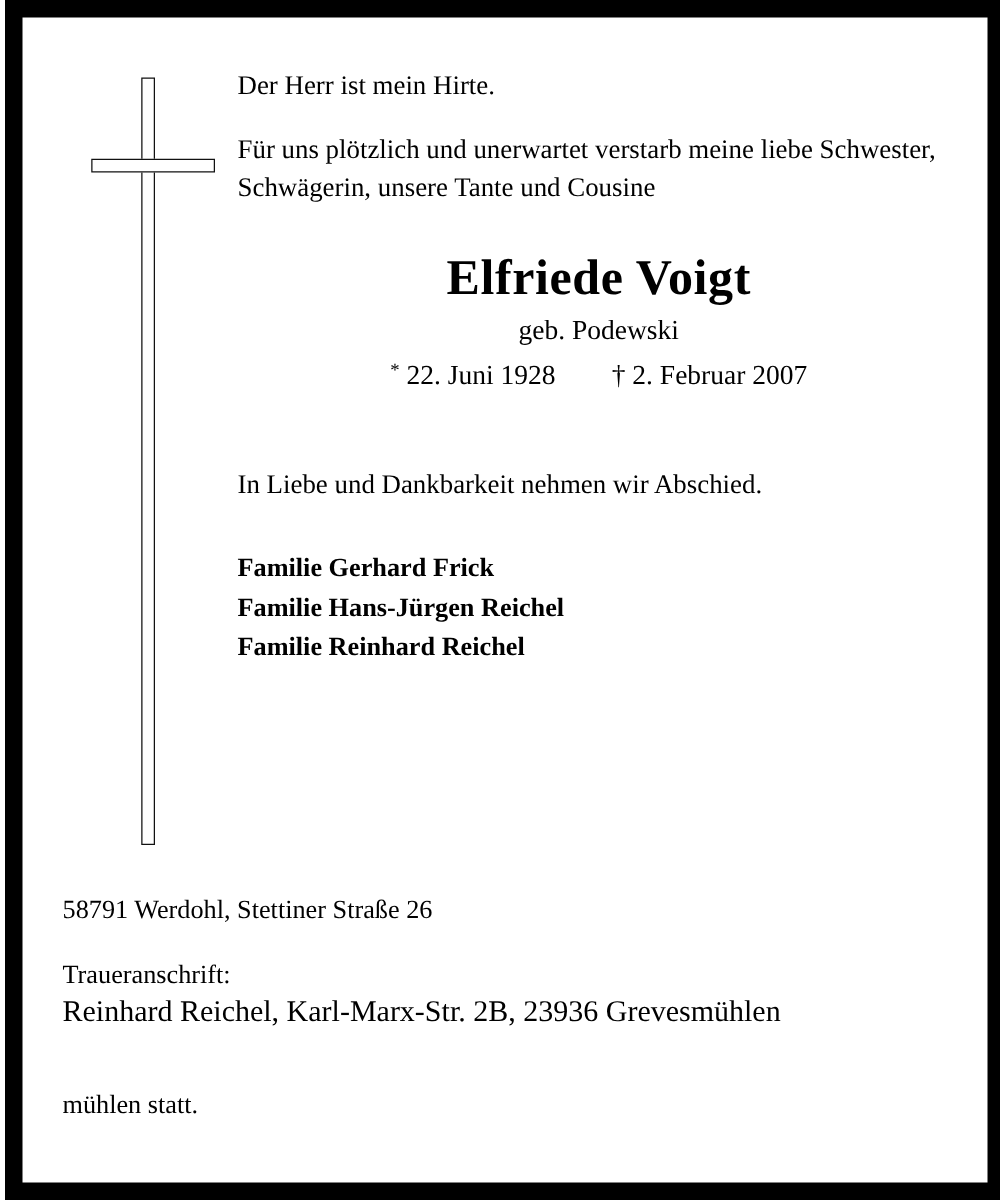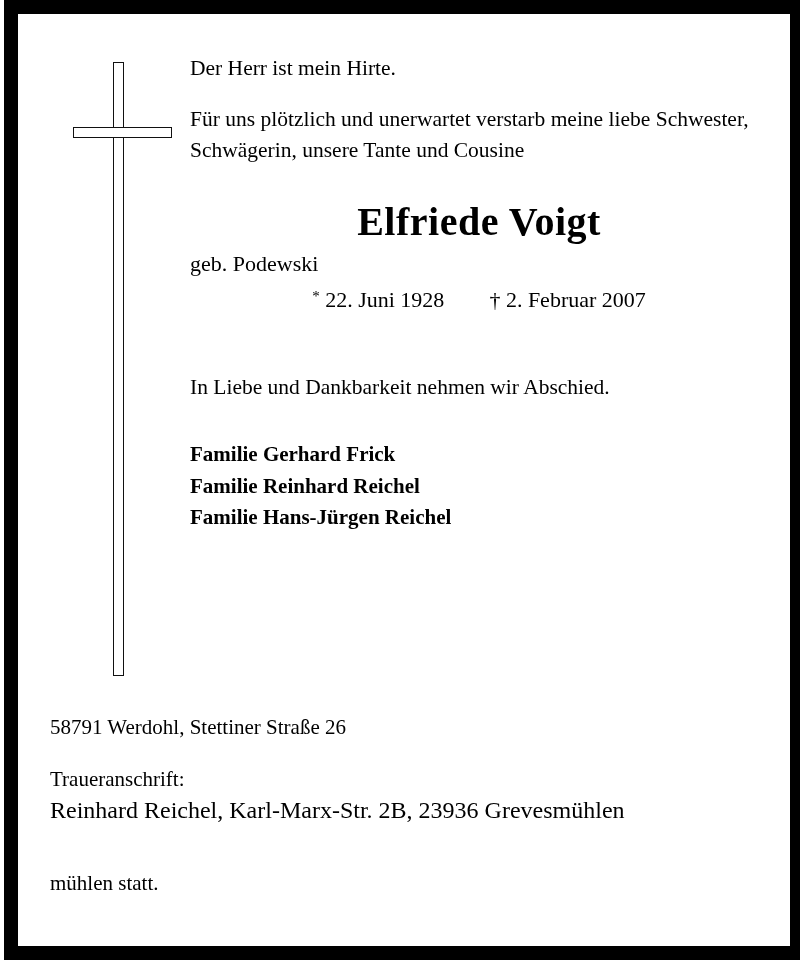--- a/index.html
+++ b/index.html
@@ -88,21 +88,21 @@
   .name {
     text-align: center;
     font-size: 40px;
     font-weight: bold;
     letter-spacing: 0.5px;
     margin: 0 0 6px 0;
     line-height: 1.15;
   }
 
   .maiden {
-    text-align: left;
+    text-align: center;
     font-size: 22px;
     margin: 0 0 10px 0;
   }
 
   .dates {
     text-align: center;
     font-size: 22px;
     margin: 0 0 60px 0;
     white-space: nowrap;
   }
@@ -191,22 +191,22 @@
         <span>22. Juni 1928</span>
         <span class="gap"></span>
         <span class="dagger">†</span>
         <span>2. Februar 2007</span>
       </p>
 
       <p class="farewell">In Liebe und Dankbarkeit nehmen wir Abschied.</p>
 
       <div class="families">
         <div>Familie Gerhard Frick</div>
+        <div>Familie Hans-Jürgen Reichel</div>
         <div>Familie Reinhard Reichel</div>
-        <div>Familie Hans-Jürgen Reichel</div>
       </div>
     </div>
 
     <div class="lower">
       <p class="address">58791 Werdohl, Stettiner Straße 26</p>
       <p class="mourn-label">Traueranschrift:</p>
       <p class="mourn-addr">Reinhard Reichel, Karl-Marx-Str. 2B, 23936 Grevesmühlen</p>
     </div>
 
     <div class="footer">

